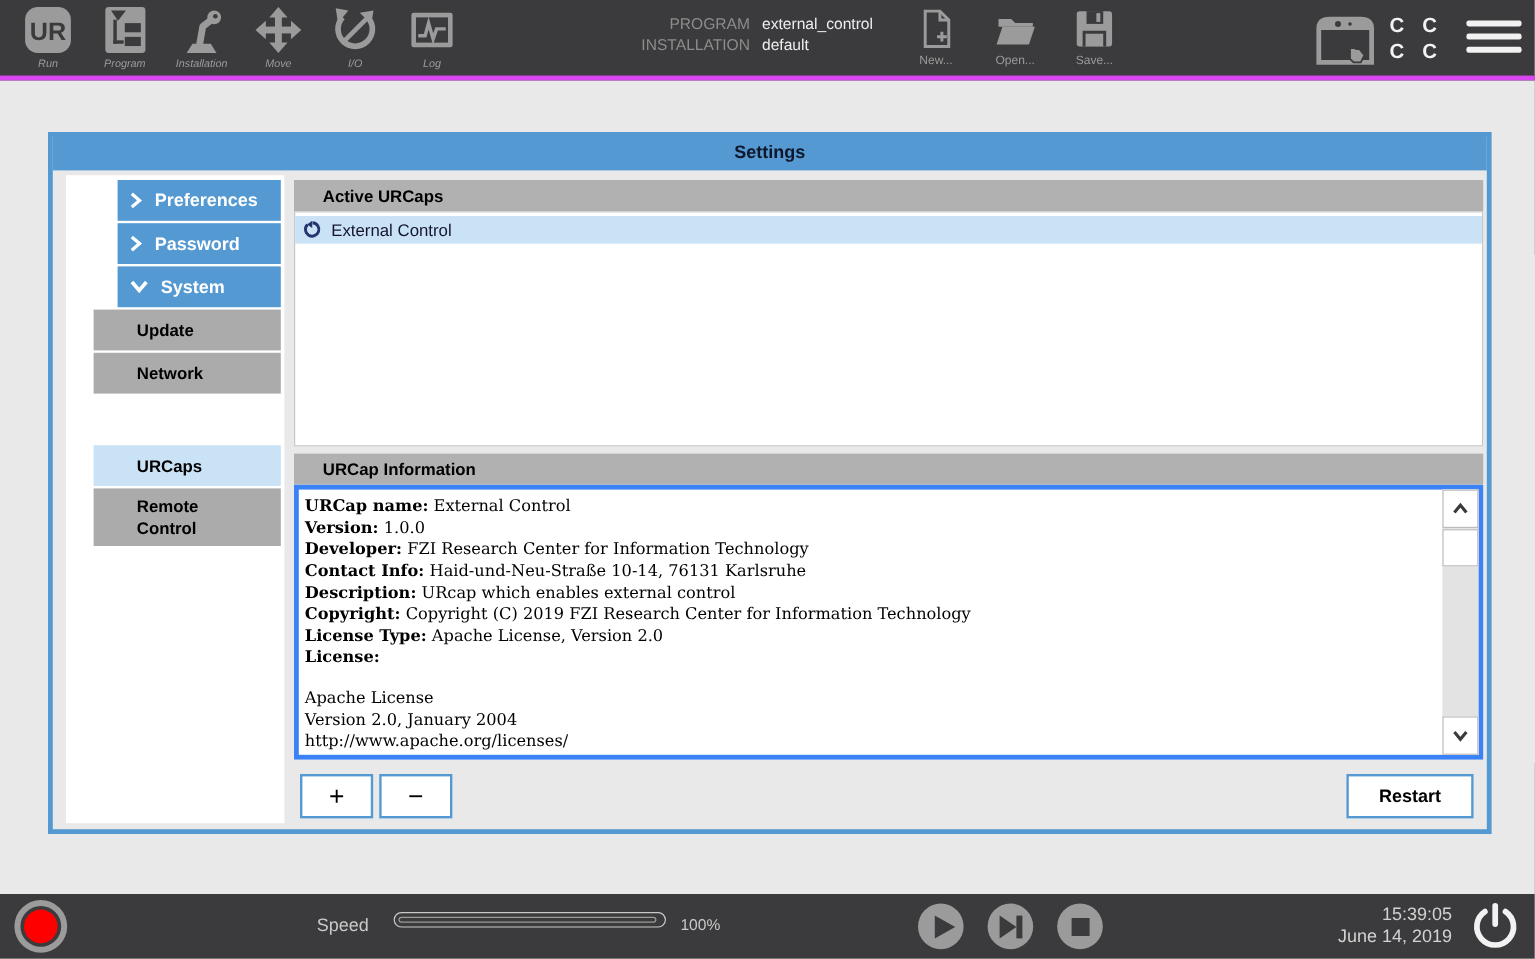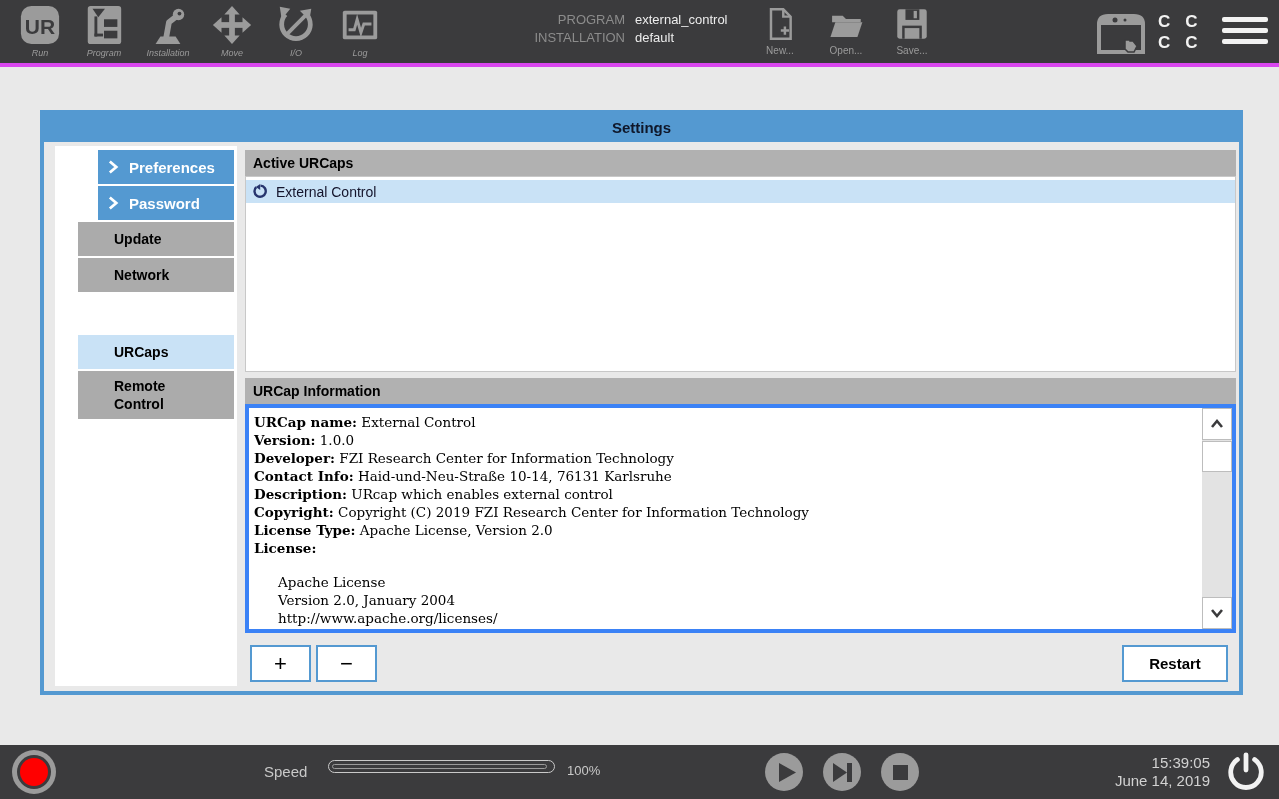--- a/index.html
+++ b/index.html
@@ -45,34 +45,34 @@
   .side-item svg { flex:0 0 auto; }
   .side-sub { margin-left:20px; min-height:34px; background:#ABABAB; color:#000; font-weight:bold;
               font-size:14px; display:flex; align-items:center; padding-left:36px; cursor:pointer; }
   .side-sub.selected { background:#C9E2F6;margin-top:41px; }
   .side-sub.tall { min-height:48px; line-height:18px; }
   .exit-btn { position:absolute; left:3px; right:3px; bottom:5px; height:38px; background:#5499D1;
               color:#000; font-weight:bold; font-size:15px; display:flex; align-items:center;
               justify-content:center; cursor:pointer; }
 
   .panel-header { position:absolute; left:201px; width:991px; height:26px; background:#B1B1B1;
-                  color:#000; font-weight:bold; font-size:14px; line-height:26px; padding-left:8px; }
+                  color:#000; font-weight:bold; font-size:14px; line-height:26px; padding-left:24px; }
   .hdr-active { top:36px; }
   .hdr-info { top:264px; }
   .active-panel { position:absolute; left:201px; top:62px; width:991px; height:196px;
                   background:#fff; border:1px solid #C8C8C8; padding-top:3px; }
   .urcap-row { height:23px; background:#C9E2F6; display:flex; align-items:center; gap:8px;
                padding-left:6px; font-size:14px; color:#14142B; cursor:pointer; }
 
   .info-panel { position:absolute; left:201px; top:290px; width:991px; height:229px;
                 background:#fff; border:4px solid #3b82f6; }
   .info-text { position:absolute; top:5px; left:5px; right:36px;
                font-family:"DejaVu Serif",serif; font-size:13.5px; line-height:18px; color:#000; }
   .info-line b { font-weight:bold; }
-  .license-block { margin-top:16px;margin-left:24px; }
+  .license-block { margin-top:16px; }
 
   .scrollbar { position:absolute; top:0; right:0; bottom:0; width:30px; background:#E3E3E3; }
   .sb-btn { position:absolute; left:0; width:30px; height:32px; background:#fff;
             border:1px solid #BDBDBD; display:flex; align-items:center; justify-content:center; cursor:pointer; }
   .sb-up { top:0; } .sb-down { bottom:0; }
   .sb-thumb { position:absolute; top:33px; left:0; width:30px; height:31px; background:#fff;
               border:1px solid #BDBDBD; cursor:grab; }
 
   .wbtn { position:absolute; top:531px; height:37px; background:#fff; border:2px solid #5499D1;
           display:flex; align-items:center; justify-content:center; color:#000; cursor:pointer; }
@@ -231,20 +231,26 @@
               <polyline points="2,2 9,8 2,14" fill="none" stroke="#fff" stroke-width="3"></polyline>
             </svg>
           <span>Preferences</span>
         </div>
         <div class="side-item">
           <svg width="11" height="16" viewBox="0 0 12 16">
               <polyline points="2,2 9,8 2,14" fill="none" stroke="#fff" stroke-width="3"></polyline>
             </svg>
           <span>Password</span>
         </div>
+        <div class="side-item">
+          <svg width="16" height="16" viewBox="0 0 16 16">
+              <polyline points="2,4 8,11 14,4" fill="none" stroke="#fff" stroke-width="3"></polyline>
+            </svg>
+          <span>System</span>
+        </div>
         <div class="side-sub">
           <span>Update</span>
         </div>
         <div class="side-sub">
           <span>Network</span>
         </div>
         <div class="side-sub selected">
           <span>URCaps</span>
         </div>
         <div class="side-sub tall">

